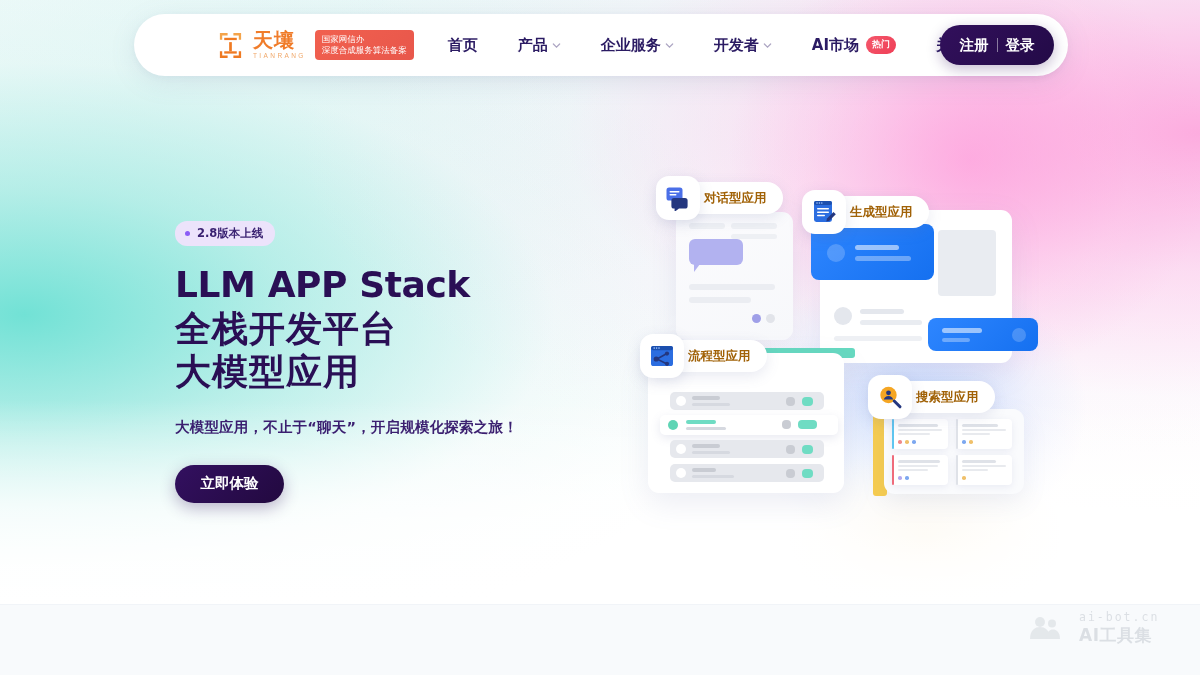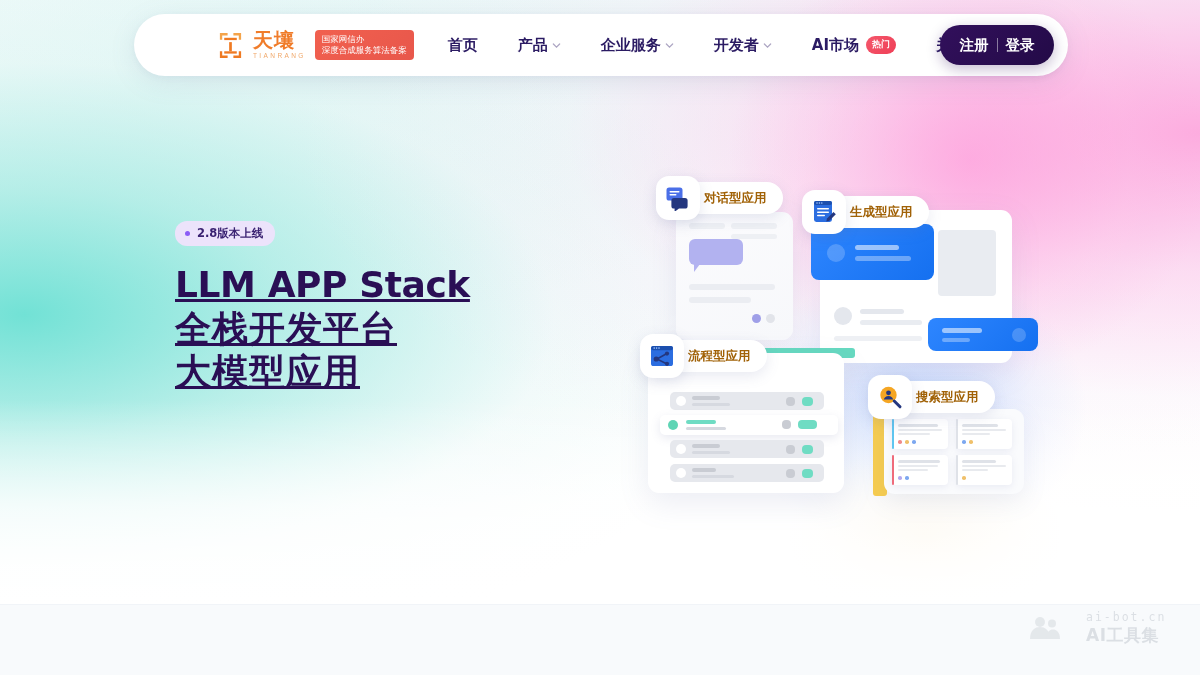--- a/index.html
+++ b/index.html
@@ -96,21 +96,20 @@
     background:#ece3fb; border-radius:12px; padding:5px 12px 5px 10px;
     font-size:11.5px; font-weight:600; color:#3a2272;
     font-family:"DejaVu Sans",sans-serif;
   }
   .ver-dot { width:5px; height:5px; border-radius:50%; background:#8b5cf6; }
 
   .headline {
     margin-top:17px; font-size:36px; font-weight:800; line-height:1.21;
     color:#2a0f55; letter-spacing:-0.4px;
     font-family:"DejaVu Sans",sans-serif;
-    text-decoration:underline;
   }
   .headline .cn { letter-spacing:1px; }
 
   .subtitle {
     margin-top:24px; font-size:14.5px; font-weight:700; color:#3b1f70;
     font-family:"DejaVu Sans",sans-serif; letter-spacing:.2px;
   }
 
   .cta-btn {
     margin-top:28px; display:inline-flex; align-items:center; justify-content:center;
@@ -185,21 +184,21 @@
           border-radius:3px; background:#f7cd4f; }
   .mini { position:absolute; width:56px; height:30px; border-radius:4px;
           background:#fff; box-shadow:0 2px 7px rgba(120,130,175,0.13); }
   .mini-bar { position:absolute; left:0; top:0; width:1.6px; height:30px; border-radius:2px; }
   .tiny { position:absolute; border-radius:2px; background:#dfe2e8; }
   .cdot { position:absolute; width:3.6px; height:3.6px; border-radius:50%; }
 
   
   .watermark {
     position:absolute; left:1028px; top:605px; width:160px; height:46px;
-    display:flex; align-items:center; gap:24px; opacity:.30;
+    display:flex; align-items:center; gap:17px; opacity:.30;
   }
   .wm-mark { width:34px; height:24px; flex:none; }
   .wm-txt { display:flex; flex-direction:column; line-height:1; }
   .wm-a { font-size:11.5px; letter-spacing:2px; color:#9aa3ae;
           font-family:"DejaVu Sans Mono",monospace; }
   .wm-b { font-size:17px; font-weight:800; letter-spacing:.5px; color:#9aa3ae;
           margin-top:3px; font-family:"DejaVu Sans",sans-serif; }
 </style>
 </head>
 <body>
@@ -290,21 +289,23 @@
       <span class="ver-dot"></span>
       <span>2.8版本上线</span>
     </div>
 
     <h1 class="headline">
       <div>LLM APP Stack</div>
       <div class="cn">全栈开发平台</div>
       <div class="cn">大模型应用</div>
     </h1>
 
-
+    <div class="subtitle">大模型应用，不止于“聊天”，开启规模化探索之旅！</div>
+
+    <div class="cta-btn">立即体验</div>
   </div>
 
   <div class="illus">
 
     <div class="panel cardA">
       <div class="sk" style="left:13px;top:11px;width:36px;height:6px;background:#eef0f4;"></div>
       <div class="sk" style="left:55px;top:11px;width:46px;height:6px;background:#eef0f4;"></div>
       <div class="sk" style="left:55px;top:22px;width:46px;height:5px;background:#eef0f4;"></div>
       <div class="bubble"></div>
       <div class="sk" style="left:13px;top:72px;width:86px;height:6px;background:#ebedf2;"></div>

